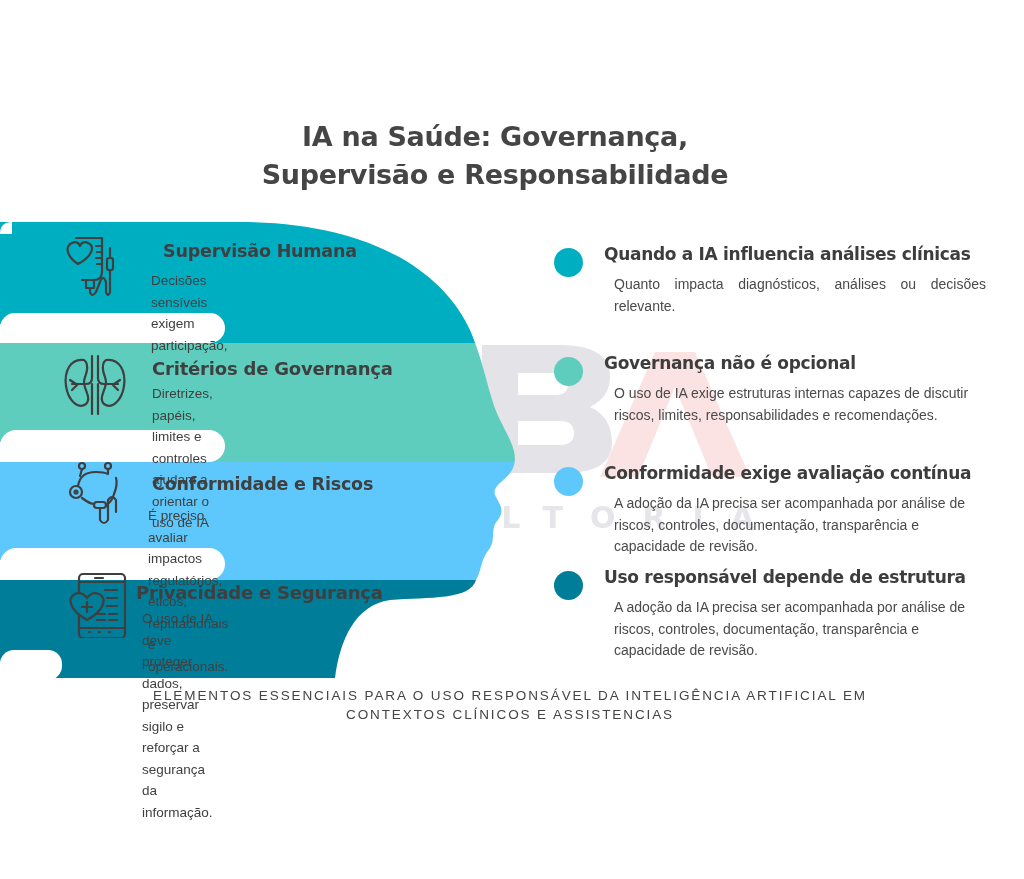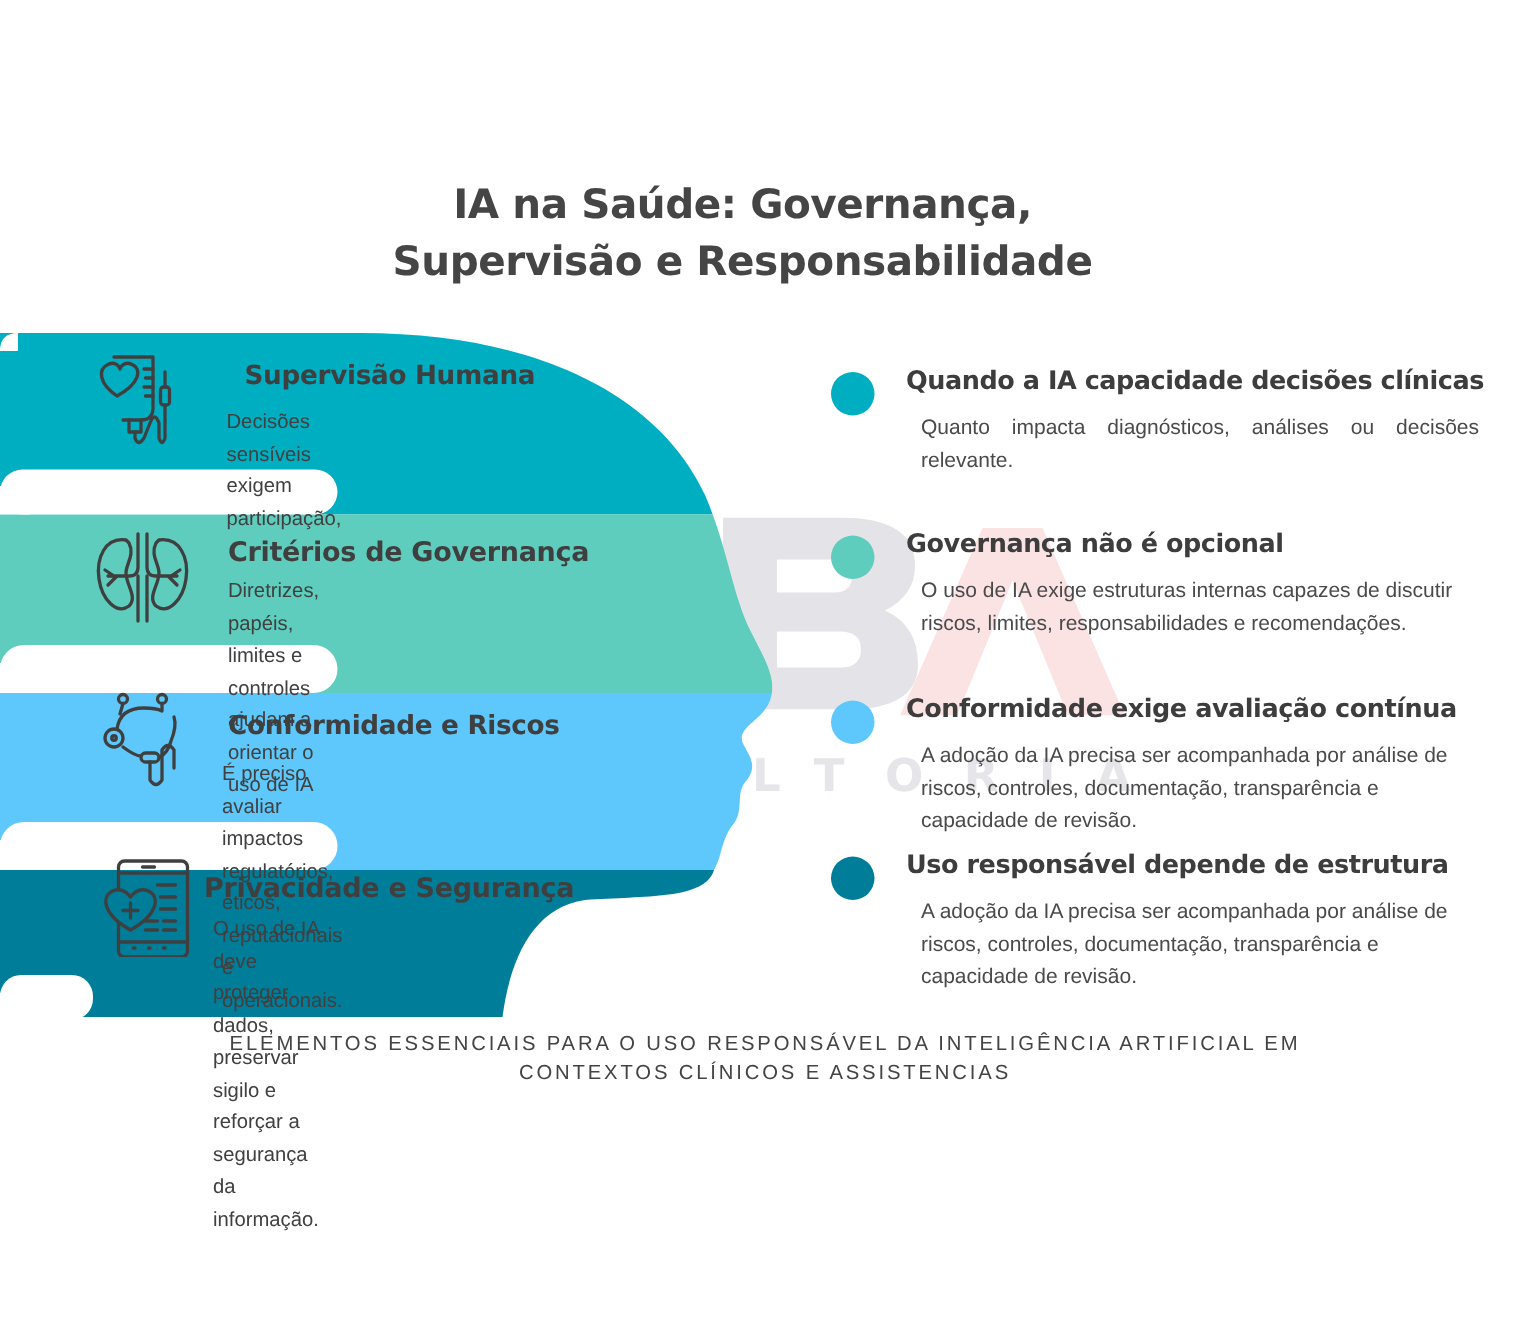--- a/index.html
+++ b/index.html
@@ -158,21 +158,21 @@
   <div class="card-title" style="left:136px;top:582px;font-size:18px;">Privacidade e Segurança</div>
   <div class="card-desc" style="left:142px;top:608px;color:#404040;">
     <div>O uso de IA deve proteger dados,</div>
     <div>preservar sigilo e reforçar a</div>
     <div>segurança da informação.</div>
   </div>
 </div>
 
 <div class="point" style="top:244px;">
   <div class="dot" style="top:4px;background:#00aec2;"></div>
-  <div class="point-title">Quando a IA capacidade decisões clínicas</div>
+  <div class="point-title">Quando a IA influencia análises clínicas</div>
   <div class="point-desc justify">Quanto impacta diagnósticos, análises ou decisões relevante.</div>
 </div>
 
 <div class="point" style="top:353px;">
   <div class="dot" style="top:4px;background:#5ecdbd;"></div>
   <div class="point-title">Governança não é opcional</div>
   <div class="point-desc">O uso de IA exige estruturas internas capazes de discutir riscos, limites, responsabilidades e recomendações.</div>
 </div>
 
 <div class="point" style="top:463px;">

